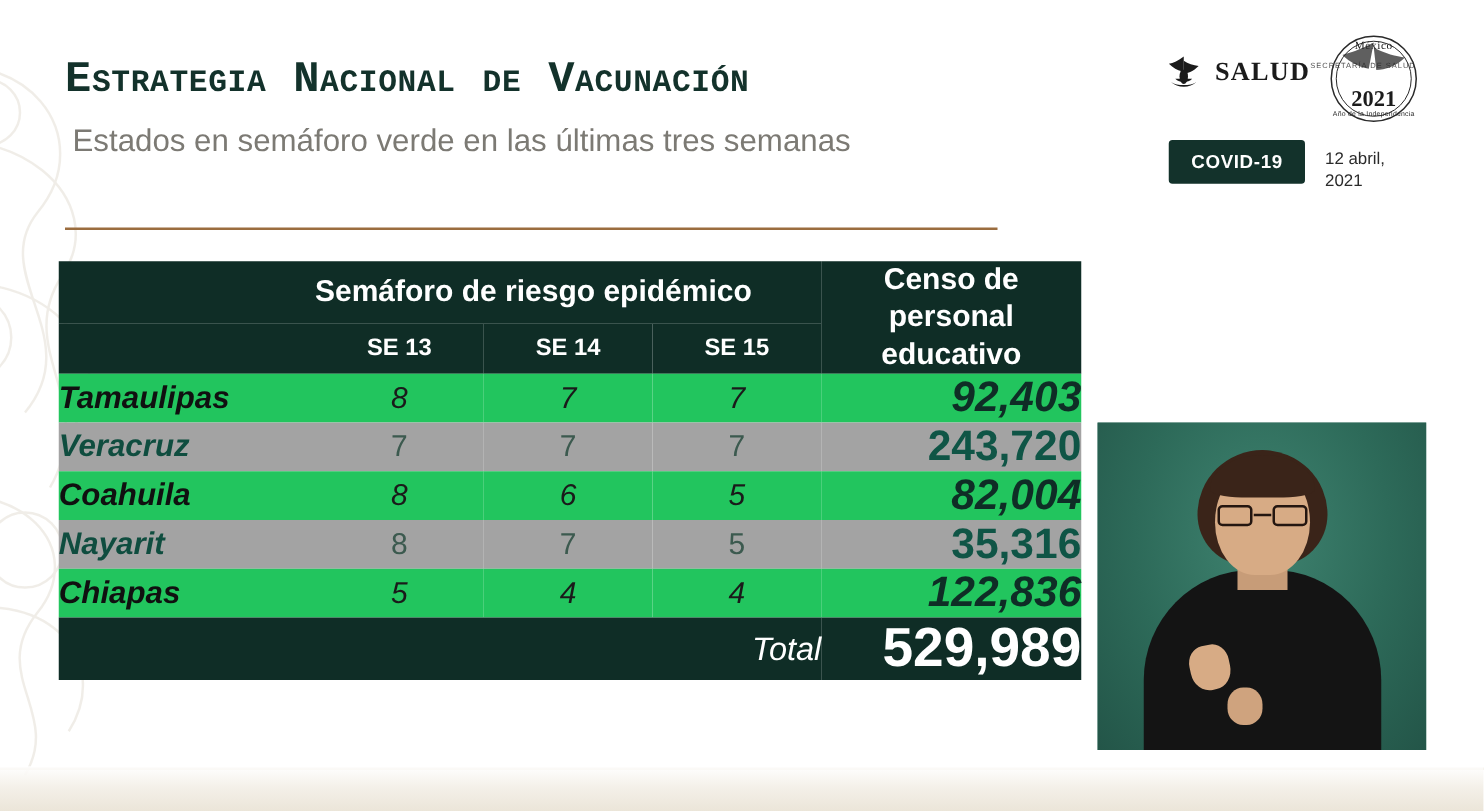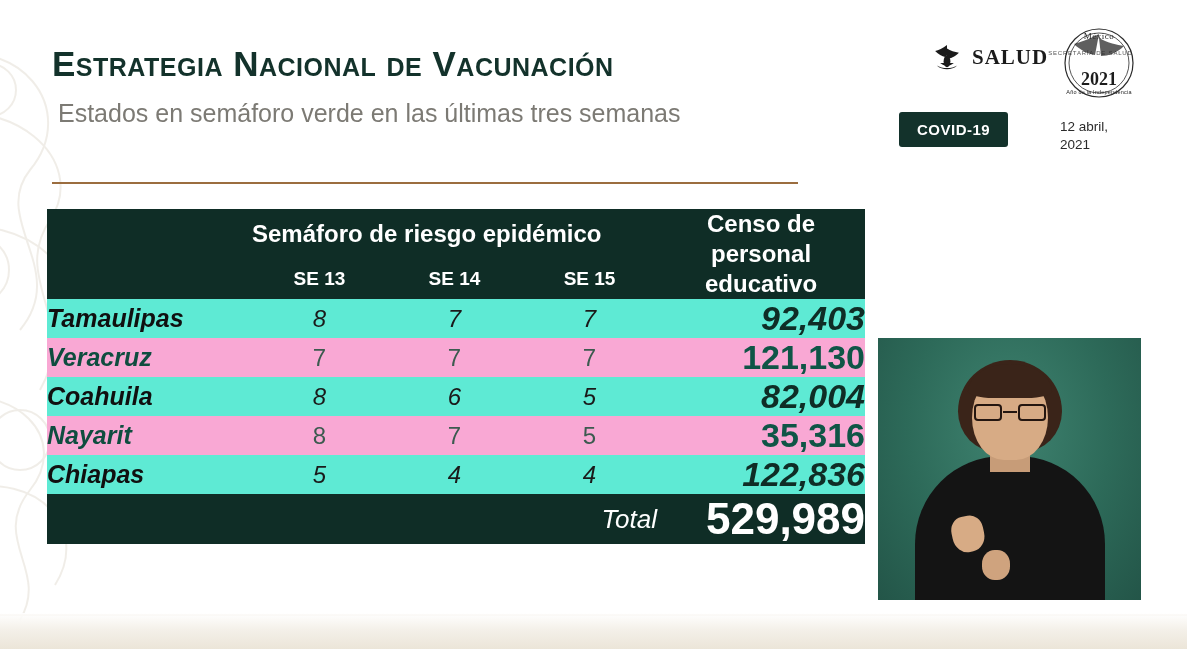--- a/index.html
+++ b/index.html
@@ -36,21 +36,21 @@
     position: absolute;
     left: 0; bottom: 33px;
     width: 1187px; height: 2px;
     background: #e3d9c6;
   }
 
   
   .title {
     position: absolute;
     left: 52px; top: 44px;
-    font-family: Liberation Sans, sans-serif;
+    font-family: Liberation Mono, monospace;
     font-size: 35px;
     font-weight: bold;
     letter-spacing: .5px;
     color: #13322b;
     font-variant: small-caps;
     white-space: nowrap;
   }
   .subtitle {
     position: absolute;
     left: 58px; top: 96px;
@@ -92,21 +92,21 @@
     width: 74px; height: 74px;
     display: flex; flex-direction: column; align-items: center; justify-content: center;
     color: #1c1c1c;
   }
   .seal-top { font-family: "Liberation Serif", serif; font-size: 9px; letter-spacing: .5px; }
   .seal-year { font-family: "Liberation Serif", serif; font-size: 18px; font-weight: bold; line-height: 20px; margin-top: 28px; }
   .seal-bottom { font-size: 5.5px; letter-spacing: .2px; text-align: center; line-height: 7px; }
 
   .covid-badge {
     position: absolute;
-    left: 899px; top: 112px;
+    left: 935px; top: 112px;
     background: #13322b;
     color: #ffffff;
     font-size: 15px;
     font-weight: bold;
     letter-spacing: .5px;
     padding: 9px 18px;
     border-radius: 3px;
   }
   .date {
     position: absolute;
@@ -153,22 +153,22 @@
   .census-head {
     font-size: 24px;
     font-weight: bold;
     text-align: center;
     line-height: 30px;
     background: #0f2d26;
     color: #ffffff;
     padding: 14px 10px 14px 10px;
   }
 
-  tr.row-light td { background: #5eead4; font-style: italic; }
-  tr.row-dark  td { background: #f9a8d4; }
+  tr.row-light td { background: #22c55e; font-style: italic; }
+  tr.row-dark  td { background: #a3a3a3; }
 
   td.state {
     font-size: 25px;
     font-style: italic;
     font-weight: bold;
     padding: 12px 0 12px 20px;
     white-space: nowrap;
   }
   tr.row-light td.state { color: #101010; }
   tr.row-dark  td.state { color: #0f4d3f; }
@@ -381,21 +381,21 @@
           <td class="num">8</td>
           <td class="num">7</td>
           <td class="num">7</td>
           <td class="census">92,403</td>
         </tr>
         <tr class="row-dark">
           <td class="state">Veracruz</td>
           <td class="num">7</td>
           <td class="num">7</td>
           <td class="num">7</td>
-          <td class="census">121,130</td>
+          <td class="census">243,720</td>
         </tr>
         <tr class="row-light">
           <td class="state">Coahuila</td>
           <td class="num">8</td>
           <td class="num">6</td>
           <td class="num">5</td>
           <td class="census">82,004</td>
         </tr>
         <tr class="row-dark">
           <td class="state">Nayarit</td>

